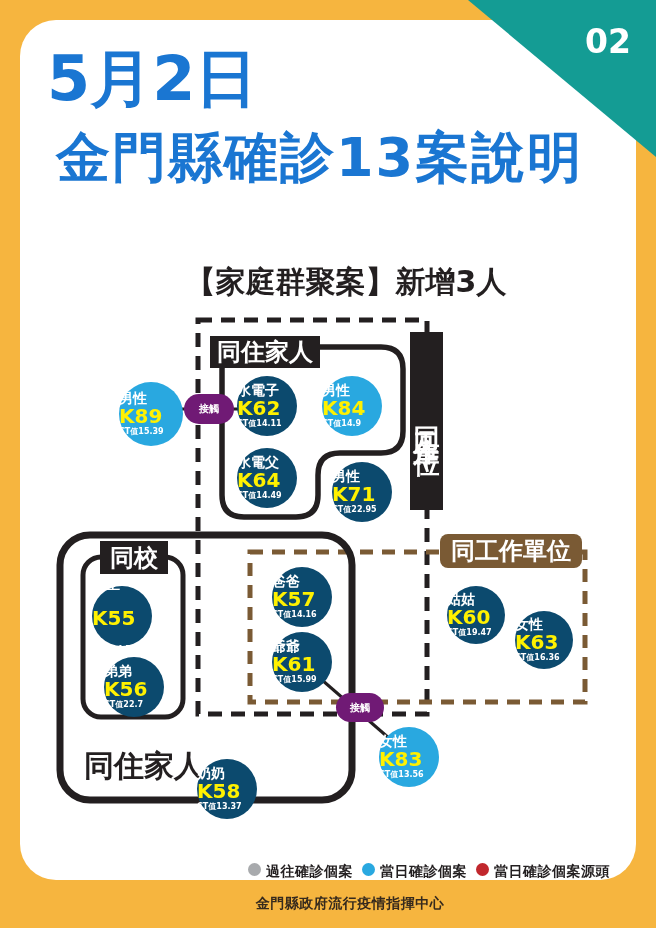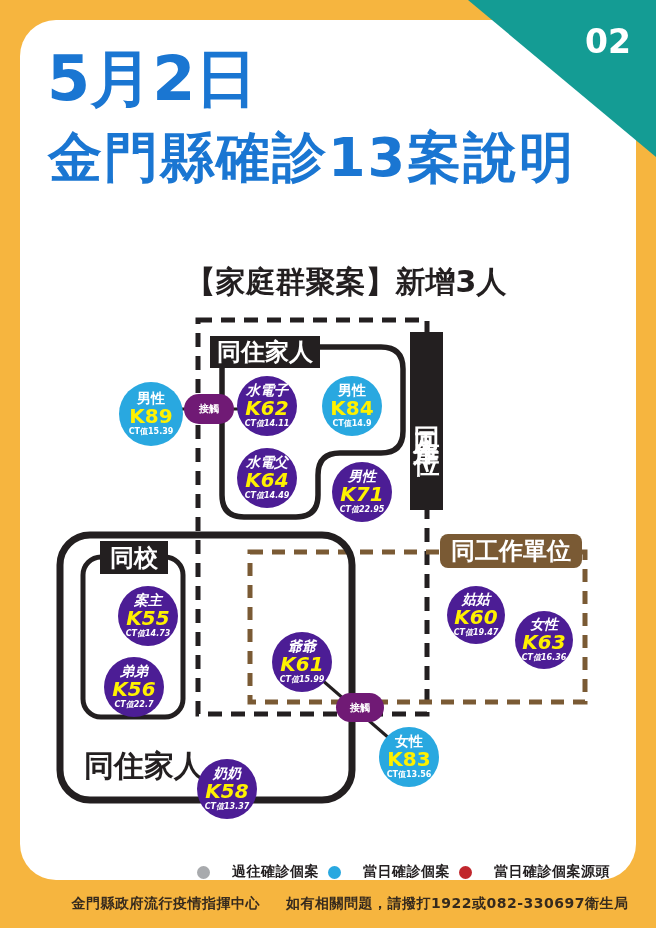--- a/index.html
+++ b/index.html
@@ -4,45 +4,45 @@
 <style>
   html,body{margin:0;padding:0;}
   body{font-family:"DejaVu Sans","Liberation Sans",sans-serif;}
   .page{position:relative;width:656px;height:928px;background:#F6B53F;overflow:hidden;}
   .card{position:absolute;left:20px;top:20px;width:616px;height:860px;background:#ffffff;border-radius:36px;}
   .corner-tri{position:absolute;left:468px;top:0;width:188px;height:157px;background:#149C94;
     clip-path:polygon(0 0,100% 0,100% 100%);}
   .page-num{position:absolute;left:578px;top:22px;width:60px;text-align:center;color:#ffffff;
     font-size:33px;font-weight:bold;}
   .title-date{position:absolute;left:47px;top:48px;color:#1A76D2;font-size:62px;font-weight:bold;line-height:1.0;}
-  .title-main{position:absolute;left:48px;top:131px;color:#1A76D2;font-size:54px;font-weight:bold;line-height:1.0;letter-spacing:2px;}
+  .title-main{position:absolute;left:56px;top:131px;color:#1A76D2;font-size:54px;font-weight:bold;line-height:1.0;letter-spacing:2px;}
   .subtitle{position:absolute;left:0;top:262px;width:692px;text-align:center;color:#231F20;
     font-size:30px;font-weight:bold;}
   svg.diagram{position:absolute;left:0;top:0;width:656px;height:928px;pointer-events:none;}
   .boxlabel{position:absolute;background:#231F20;color:#ffffff;font-weight:bold;
     display:flex;align-items:center;justify-content:center;}
   .lbl-cohabit-top{left:210px;top:336px;width:110px;height:32px;font-size:24px;}
   .lbl-school{left:100px;top:541px;width:68px;height:33px;font-size:24px;}
   .lbl-samework-brown{left:440px;top:534px;width:142px;height:34px;font-size:24px;
     background:#7A5A34;border-radius:8px;}
   .vbar{position:absolute;left:410px;top:332px;width:33px;height:178px;background:#231F20;
     color:#ffffff;font-weight:bold;font-size:26px;writing-mode:vertical-rl;text-orientation:upright;
     letter-spacing:6px;line-height:33px;text-align:center;}
   .lbl-cohabit-bottom{position:absolute;left:84px;top:746px;color:#231F20;font-size:30px;font-weight:bold;}
   .pill{position:absolute;background:#701a75;color:#ffffff;font-size:10px;font-weight:bold;
     border-radius:16px;display:flex;align-items:center;justify-content:center;}
   .node{position:absolute;border-radius:50%;display:flex;flex-direction:column;
-    align-items:center;justify-content:center;text-align:center;}
-  .node.gray{background:#4c1d95;font-style:italic;}
+    align-items:flex-start;justify-content:center;text-align:center;}
+  .node.gray{background:#0c4a6e;}
   .node.blue{background:#29A8E0;}
   .nlabel{font-size:14px;font-weight:bold;color:#ffffff;line-height:1.05;}
   .ncode{font-size:20px;font-weight:bold;color:#FFF100;line-height:1.05;}
   .nct{font-size:8px;font-weight:bold;color:#ffffff;line-height:1.2;}
   .legend{position:absolute;right:46px;top:863px;display:flex;align-items:center;gap:9px;}
-  .legend-item{display:flex;align-items:center;gap:22px;}
+  .legend-item{display:flex;gap:5px;}
   .dot{width:13px;height:13px;border-radius:50%;}
   .dot-gray{background:#A8AAAD;}
   .dot-blue{background:#29A8E0;}
   .dot-red{background:#C1272D;}
   .legend-text{font-size:14px;font-weight:bold;color:#231F20;letter-spacing:0.5px;}
   .footer{position:absolute;left:0;top:895px;width:656px;display:flex;justify-content:center;
     gap:26px;color:#362A1D;font-size:14px;font-weight:bold;letter-spacing:0.5px;padding-left:22px;}
 </style>
 </head>
 <body>
@@ -94,29 +94,34 @@
   <div class="node gray" style="left:237px;top:448px;width:60px;height:60px;">
     <div class="nlabel">水電父</div>
     <div class="ncode">K64</div>
     <div class="nct">CT值14.49</div>
   </div>
   <div class="node gray" style="left:332px;top:462px;width:60px;height:60px;">
     <div class="nlabel">男性</div>
     <div class="ncode">K71</div>
     <div class="nct">CT值22.95</div>
   </div>
-  <div class="node gray" style="left:118px;top:586px;width:60px;height:60px;">
+  <div class="node gray" style="left:92px;top:586px;width:60px;height:60px;gap:16px;">
     <div class="nlabel">案主</div>
     <div class="ncode">K55</div>
     <div class="nct">CT值14.73</div>
   </div>
   <div class="node gray" style="left:104px;top:657px;width:60px;height:60px;">
     <div class="nlabel">弟弟</div>
     <div class="ncode">K56</div>
     <div class="nct">CT值22.7</div>
+  </div>
+  <div class="node gray" style="left:272px;top:567px;width:60px;height:60px;">
+    <div class="nlabel">爸爸</div>
+    <div class="ncode">K57</div>
+    <div class="nct">CT值14.16</div>
   </div>
   <div class="node gray" style="left:272px;top:632px;width:60px;height:60px;">
     <div class="nlabel">爺爺</div>
     <div class="ncode">K61</div>
     <div class="nct">CT值15.99</div>
   </div>
   <div class="node gray" style="left:197px;top:726px;width:60px;height:60px;margin-top:33px;">
     <div class="nlabel">奶奶</div>
     <div class="ncode">K58</div>
     <div class="nct">CT值13.37</div>
@@ -147,15 +152,14 @@
       <span class="legend-text">當日確診個案</span>
     </div>
     <div class="legend-item">
       <span class="dot dot-red"></span>
       <span class="legend-text">當日確診個案源頭</span>
     </div>
   </div>
 
   <div class="footer">
     <span>金門縣政府流行疫情指揮中心</span>
-    <span>如有相關問題，請撥打1922或082-330697衛生局</span>
   </div>
 </div>
 
 </body></html>

